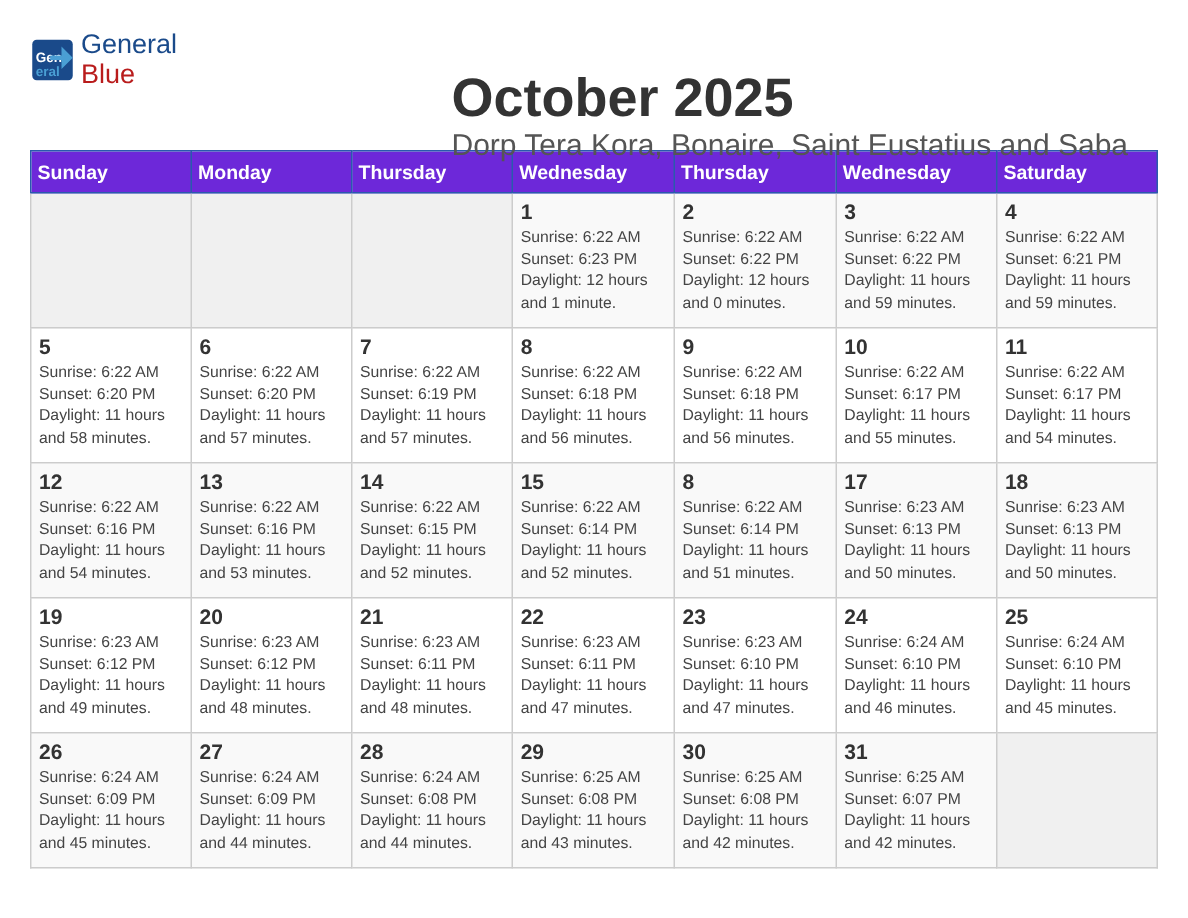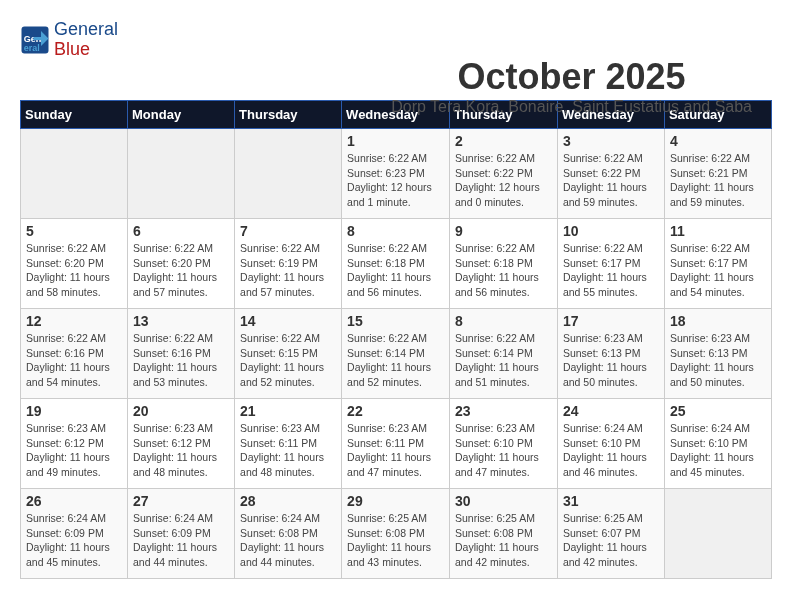--- a/index.html
+++ b/index.html
@@ -23,46 +23,46 @@
     }
     .logo-text span {
       color: #b91c1c;
     }
     .logo-icon {
       width: 30px;
       height: 30px;
       margin-right: 4px;
     }
     .title-section {
-      text-align: center;
+      text-align: left;
       position: absolute;
-      top: 36px;
+      top: 24px;
       right: 20px;
     }
     .month-title {
       font-size: 36px;
       font-weight: bold;
       color: #333;
     }
     .subtitle {
-      font-size: 16px;
+      font-size: 20px;
       color: #555;
     }
     .top-area {
       position: relative;
       margin-bottom: 10px;
       min-height: 70px;
     }
     table {
       width: 100%;
       border-collapse: collapse;
       font-size: 11px;
     }
     thead tr {
-      background-color: #0f172a;
+      background-color: #6d28d9;
       color: #fff;
     }
     thead th {
       padding: 6px 4px;
       text-align: left;
       font-size: 13px;
       font-weight: 600;
       border: 1px solid #2a5aad;
     }
     tbody tr {

